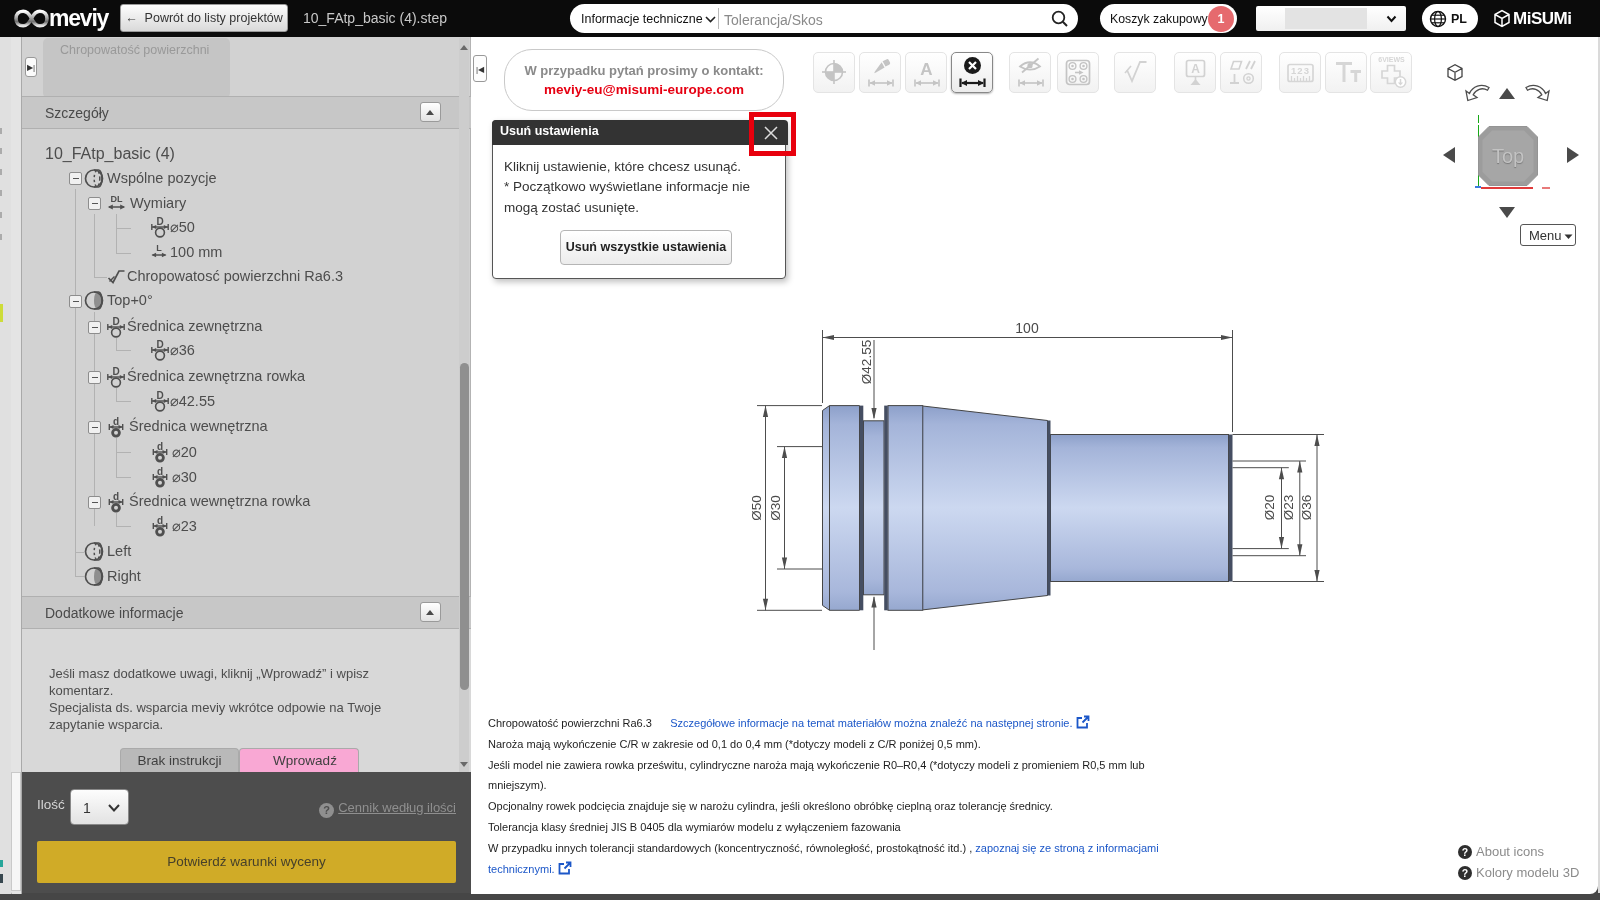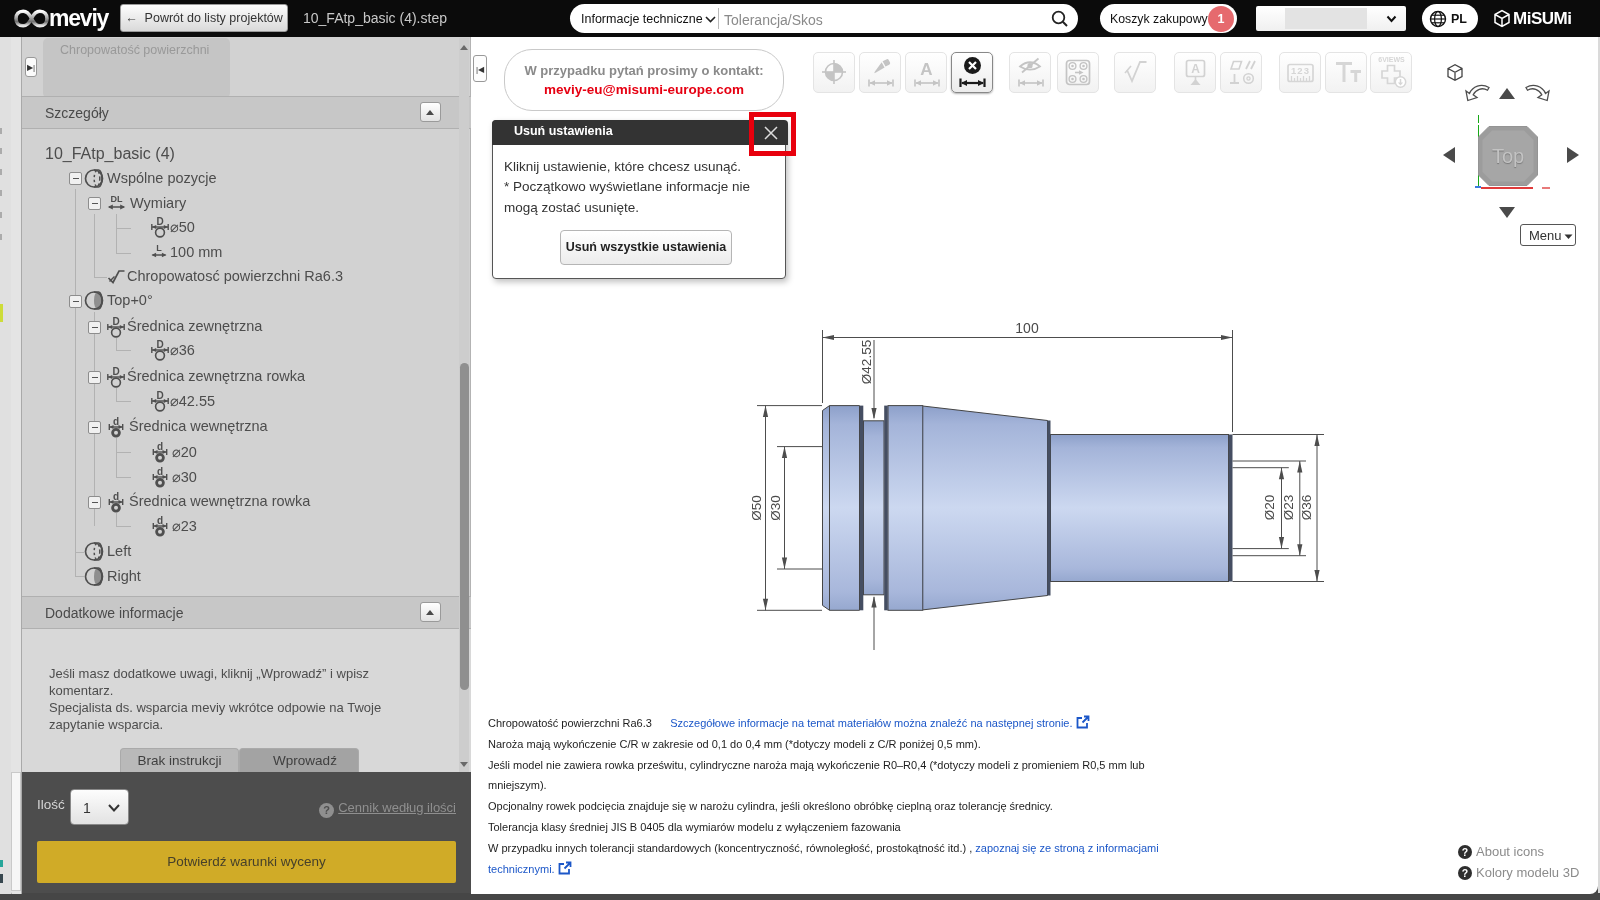--- a/index.html
+++ b/index.html
@@ -60,21 +60,21 @@
 #ybtn { position:absolute; left:15px; top:69px; width:419px; height:42px; background:#d0ab27; border-radius:2px; color:#46402a; font-size:13.5px; text-align:center; line-height:42px; }
 
 
 #main { position:absolute; left:471px; top:37px; width:1127px; height:856.5px; background:#fff; border-radius:0 0 8px 0; }
 #clpbtn { position:absolute; left:2px; top:18px; width:14px; height:27px; background:#fdfdfd; border:1px solid #999; border-radius:3px; font-size:8px; color:#333; text-align:center; line-height:27px; }
 #contact { position:absolute; left:33px; top:12px; width:280px; height:62px; background:#fff; border:1px solid #c9c9c9; border-radius:28px; text-align:center; }
 #contact .l1 { margin-top:13px; color:#8a8a8a; font-size:13px; font-weight:bold; }
 #contact .l2 { margin-top:4px; color:#e60012; font-size:13.5px; font-weight:bold; }
 #popup { position:absolute; left:21px; top:83px; width:294px; height:159px; background:#fff; border:1px solid #555; border-radius:4px; box-shadow:2px 3px 6px rgba(0,0,0,0.25); }
 #popup .phead { position:absolute; left:-1px; top:-1px; width:296px; height:25px; background:#333; border-radius:4px 4px 0 0; color:#fff; font-size:12.5px; font-weight:bold; }
-#popup .phead span { position:absolute; left:22px; top:4px; }
+#popup .phead span { position:absolute; left:8px; top:4px; }
 #popup .body { position:absolute; left:11px; top:36px; color:#333; font-size:13.5px; line-height:20.3px; }
 #popup .pbtn { position:absolute; left:61px; top:109px; width:172px; height:35px; background:linear-gradient(#fff,#ececec); border:1px solid #b5b5b5; border-radius:4px; color:#222; font-size:12.5px; font-weight:bold; text-align:center; line-height:33px; white-space:nowrap;margin-left:6px; }
 #redbox { position:absolute; left:278px; top:75px; width:47px; height:44px; border:5px solid #e8000d; }
 
 
 .tbtn { position:absolute; top:15px; width:42px; height:41px; background:linear-gradient(#fff,#f2f2f2); border:1px solid #e4e4e4; border-radius:5px; }
 .tbtn.active { border:1px solid #888; box-shadow:0 1px 2px rgba(0,0,0,0.3); background:linear-gradient(#fff,#ececec); }
 
 
 #notes { position:absolute; left:17px; top:676px; font-size:11px; color:#1d1d1d; line-height:20.8px; white-space:nowrap; }
@@ -354,21 +354,21 @@
     <div class="shead" style="top:559px;">
         <div class="txt">Dodatkowe informacje</div>
         <div class="btn"></div>
       </div>
     <div id="dodatk">
       <div class="line" style="top:37px;">Jeśli masz dodatkowe uwagi, kliknij „Wprowadź” i wpisz</div>
       <div class="line" style="top:54px;">komentarz.</div>
       <div class="line" style="top:71px;">Specjalista ds. wsparcia meviy wkrótce odpowie na Twoje</div>
       <div class="line" style="top:88px;">zapytanie wsparcia.</div>
       <div class="tab" style="left:98px; width:119px; background:#b9b9b9;">Brak instrukcji</div>
-      <div class="tab" style="left:217px; width:120px; background:#a3a3a3;padding-left:12px;">Wprowadź</div>
+      <div class="tab" style="left:217px; width:120px; background:#f9a8d4;padding-left:12px;">Wprowadź</div>
     </div>
 
     <div id="sbtrack"></div>
     <div id="sbthumb"></div>
     <svg class="abs" style="left:437px; top:6px;" width="10" height="10">
         <path d="M1 7 L5 2 L9 7 Z" fill="#6a6a6a"></path>
       </svg>
     <svg class="abs" style="left:437px; top:722px;" width="10" height="10">
         <path d="M1 3 L5 8 L9 3 Z" fill="#6a6a6a"></path>
       </svg>

